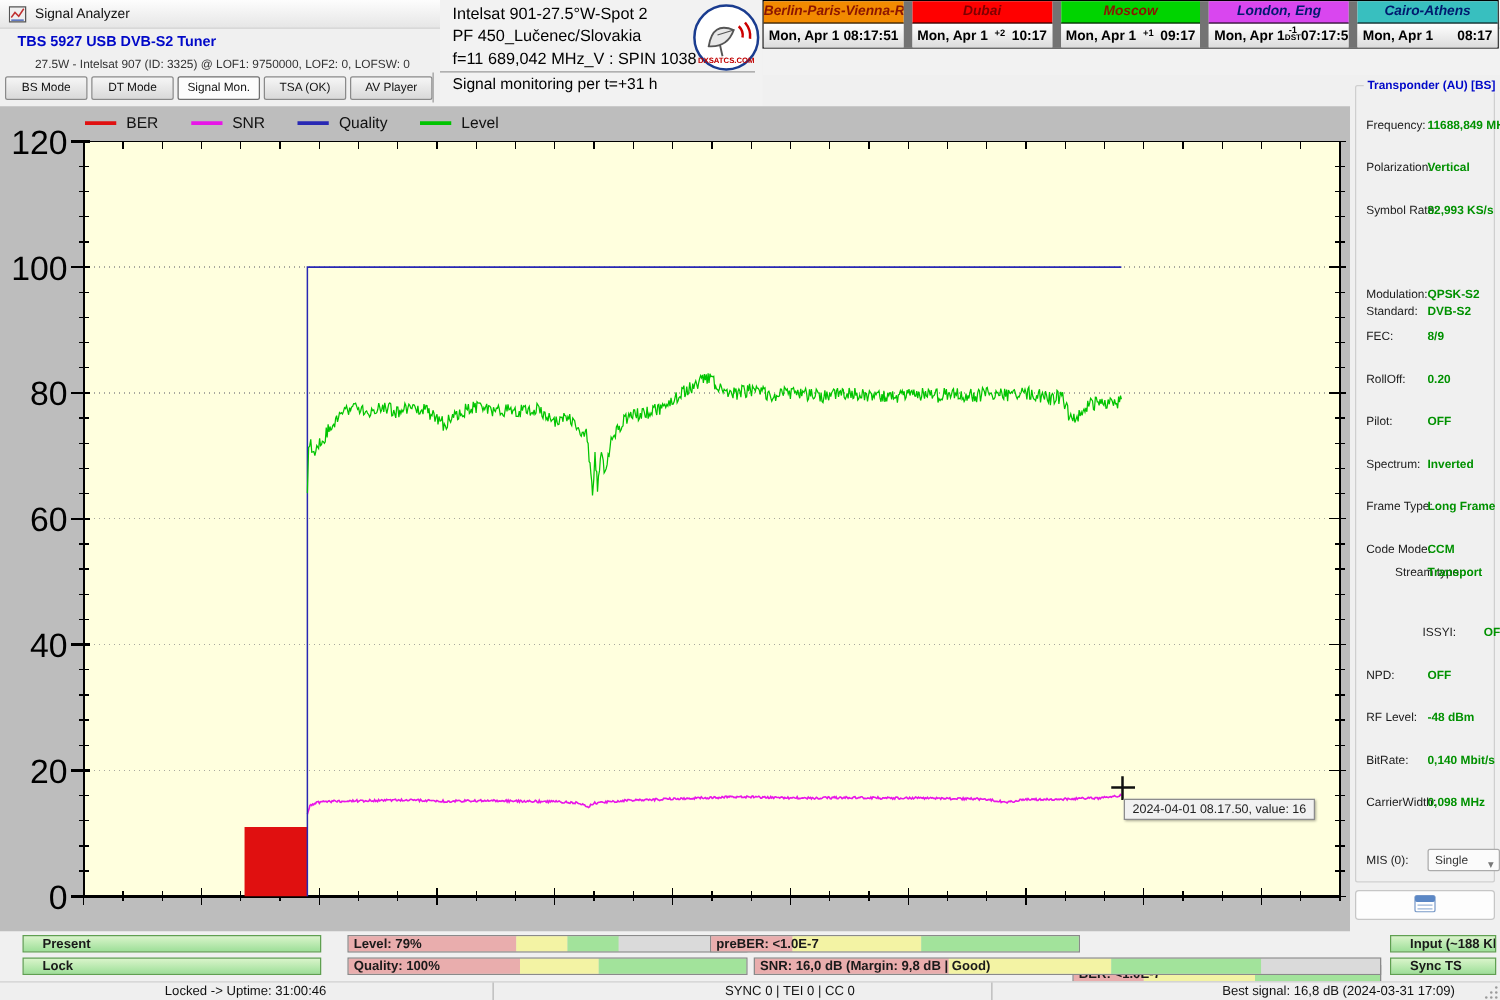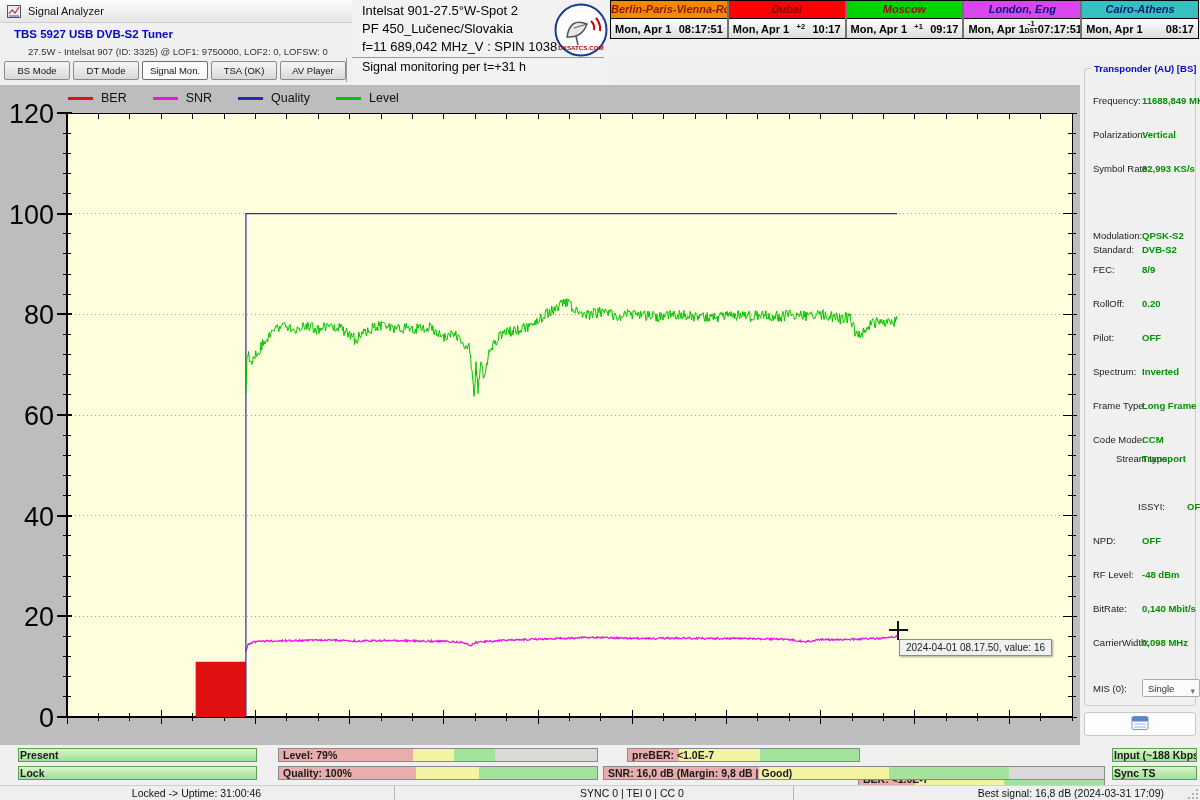--- a/index.html
+++ b/index.html
@@ -26,21 +26,21 @@
   .h2{top:21px;font-size:13px;}
   .h3{top:39px;font-size:13px;}
   .hdivider{position:absolute;left:0;top:57px;width:252px;border-top:1px solid #9A9A9A;}
   .h4{top:60px;font-size:12.5px;}
   .vline{position:absolute;left:-6px;top:58px;height:24px;border-left:1px solid #9A9A9A;}
   .logo{position:absolute;left:202px;top:3px;width:54px;height:54px;}
   
   .clocks{position:absolute;left:610px;top:0;width:589px;height:39px;display:flex;
     border:1px solid #000;box-sizing:border-box;background:#fff;}
   .clock-col{flex:1;display:flex;flex-direction:column;min-width:0;}
-  .clock-col + .clock-col{border-left:2px solid #737373;}
+  .clock-col + .clock-col{border-left:7px solid #737373;}
   .clock-head{height:17px;line-height:17px;text-align:center;font-size:11px;font-weight:bold;
     font-style:italic;border-bottom:1px solid #000;white-space:nowrap;overflow:hidden;}
   .clock-time{flex:1;display:flex;align-items:center;padding:0 4px;font-size:11px;font-weight:bold;
     color:#000;background:linear-gradient(#FFFFFF,#DCDCDC);white-space:nowrap;}
   .c-time{margin-left:auto;}
   .off{font-size:7.5px;line-height:7px;margin-left:auto;text-align:center;transform:translateY(-2px);}
   .off .o2{display:block;font-size:6.5px;}
   .top-right-fill{position:absolute;left:610px;top:39px;width:590px;height:21px;background:#F2F2F2;}
   
   .chart-area{position:absolute;left:0;top:85px;width:1080px;height:660px;background:#BDBDBD;}
@@ -62,21 +62,21 @@
   .mis-row{position:absolute;left:8px;top:614px;width:100px;font-size:9.5px;color:#1A1A1A;}
   .dropdown{position:absolute;left:49px;top:-4px;width:58px;height:18px;background:#FBFBFB;
     border:1px solid #ABABAB;border-radius:2px;font-size:9.5px;line-height:17px;color:#333;
     padding-left:5px;box-sizing:border-box;cursor:pointer;}
   .dd-arrow{position:absolute;right:4px;top:3px;font-size:9px;color:#777;}
   .side-btn{position:absolute;left:4px;top:652px;width:112px;height:24px;background:#FDFDFD;
     border:1px solid #C6C6C6;border-radius:3px;cursor:pointer;}
   
   .mbox{position:absolute;height:14px;border:1px solid #5FA050;box-sizing:border-box;
     background:linear-gradient(#D9F4CA,#9EDF99);font-size:10.5px;font-weight:bold;color:#1A1A1A;
-    line-height:12px;padding-left:1px;white-space:nowrap;overflow:hidden;}
+    line-height:12px;padding-left:15px;white-space:nowrap;overflow:hidden;}
   .meter{position:absolute;height:14px;border:1px solid #8A8A8A;box-sizing:border-box;background:#DADADA;}
   .meter .segs{position:absolute;left:0;top:0;right:0;bottom:0;display:flex;}
   .meter .seg{height:100%;}
   .meter .mtext{position:absolute;left:4px;top:0;font-size:10.5px;font-weight:bold;color:#1A1A1A;
     line-height:12px;white-space:nowrap;}
   
   .statusbar{position:absolute;left:0;top:785px;width:1200px;height:15px;background:#EFEFEF;
     border-top:1px solid #CFCFCF;font-size:10.5px;color:#111;}
   .sb-sec{position:absolute;top:0;height:15px;line-height:14px;}
   .sb-left{left:0;width:393px;text-align:center;}
@@ -394,21 +394,21 @@
   <div class="mbox" style="left:18px;top:748px;width:239px;"><span>Present</span></div>
   <div class="meter" style="left:278px;top:748px;width:320px;">
     <div class="segs">
         <div class="seg" style="width: 42%; background: rgb(233, 173, 173);"></div>
         <div class="seg" style="width: 13%; background: rgb(243, 243, 164);"></div>
         <div class="seg" style="width: 13%; background: rgb(162, 227, 155);"></div>
         <div class="seg" style="width: 32%; background: rgb(218, 218, 218);"></div>
       </div>
       <span class="mtext">Level: 79%</span>
     </div>
-  <div class="meter" style="left:627px;top:748px;width:233px;">
+  <div class="meter" style="left:568px;top:748px;width:296px;">
     <div class="segs">
         <div class="seg" style="width: 22%; background: rgb(233, 173, 173);"></div>
         <div class="seg" style="width: 35%; background: rgb(243, 243, 164);"></div>
         <div class="seg" style="width: 43%; background: rgb(162, 227, 155);"></div>
       </div>
       <span class="mtext">preBER: &lt;1.0E-7</span>
     </div>
   <div class="meter" style="left:858px;top:748px;width:247px;margin-top:24px;">
     <div class="segs">
         <div class="seg" style="width: 23%; background: rgb(233, 173, 173);"></div>

